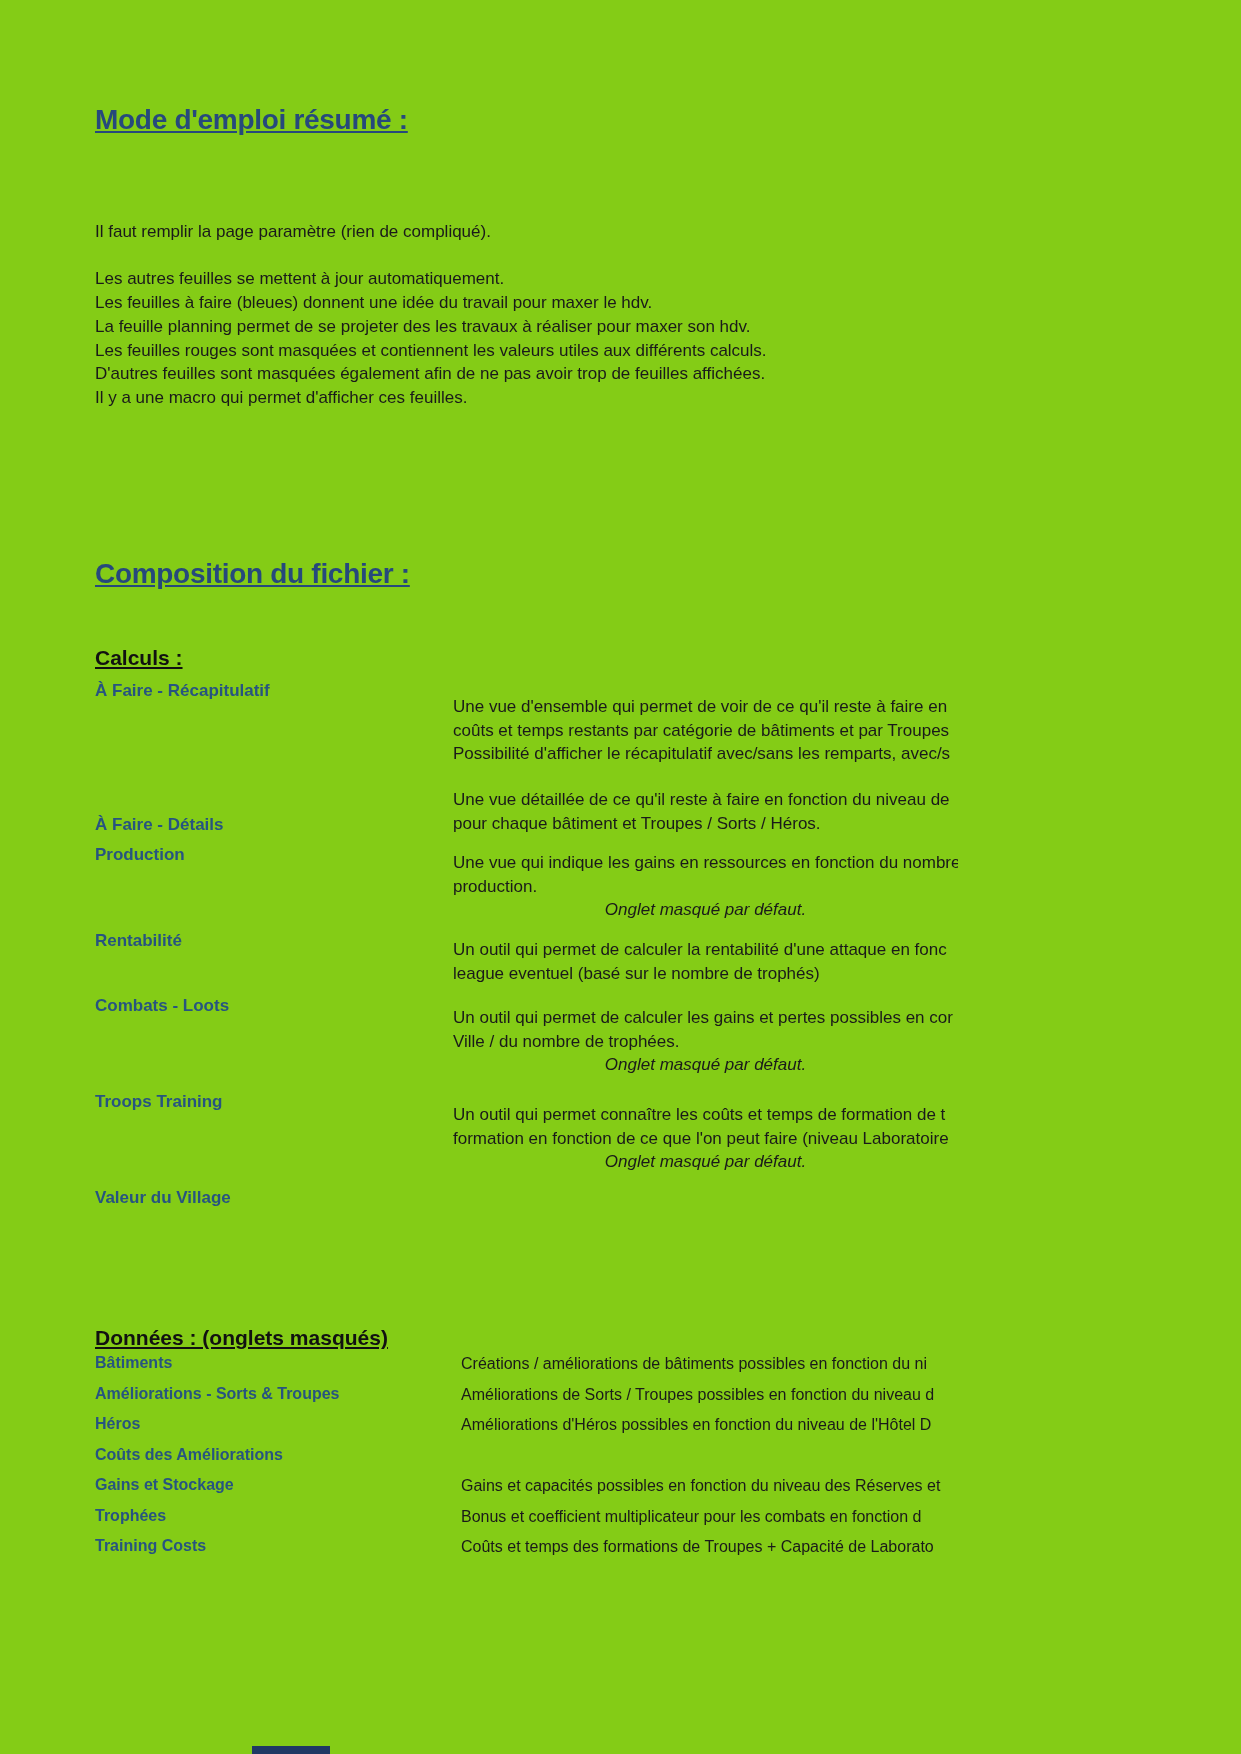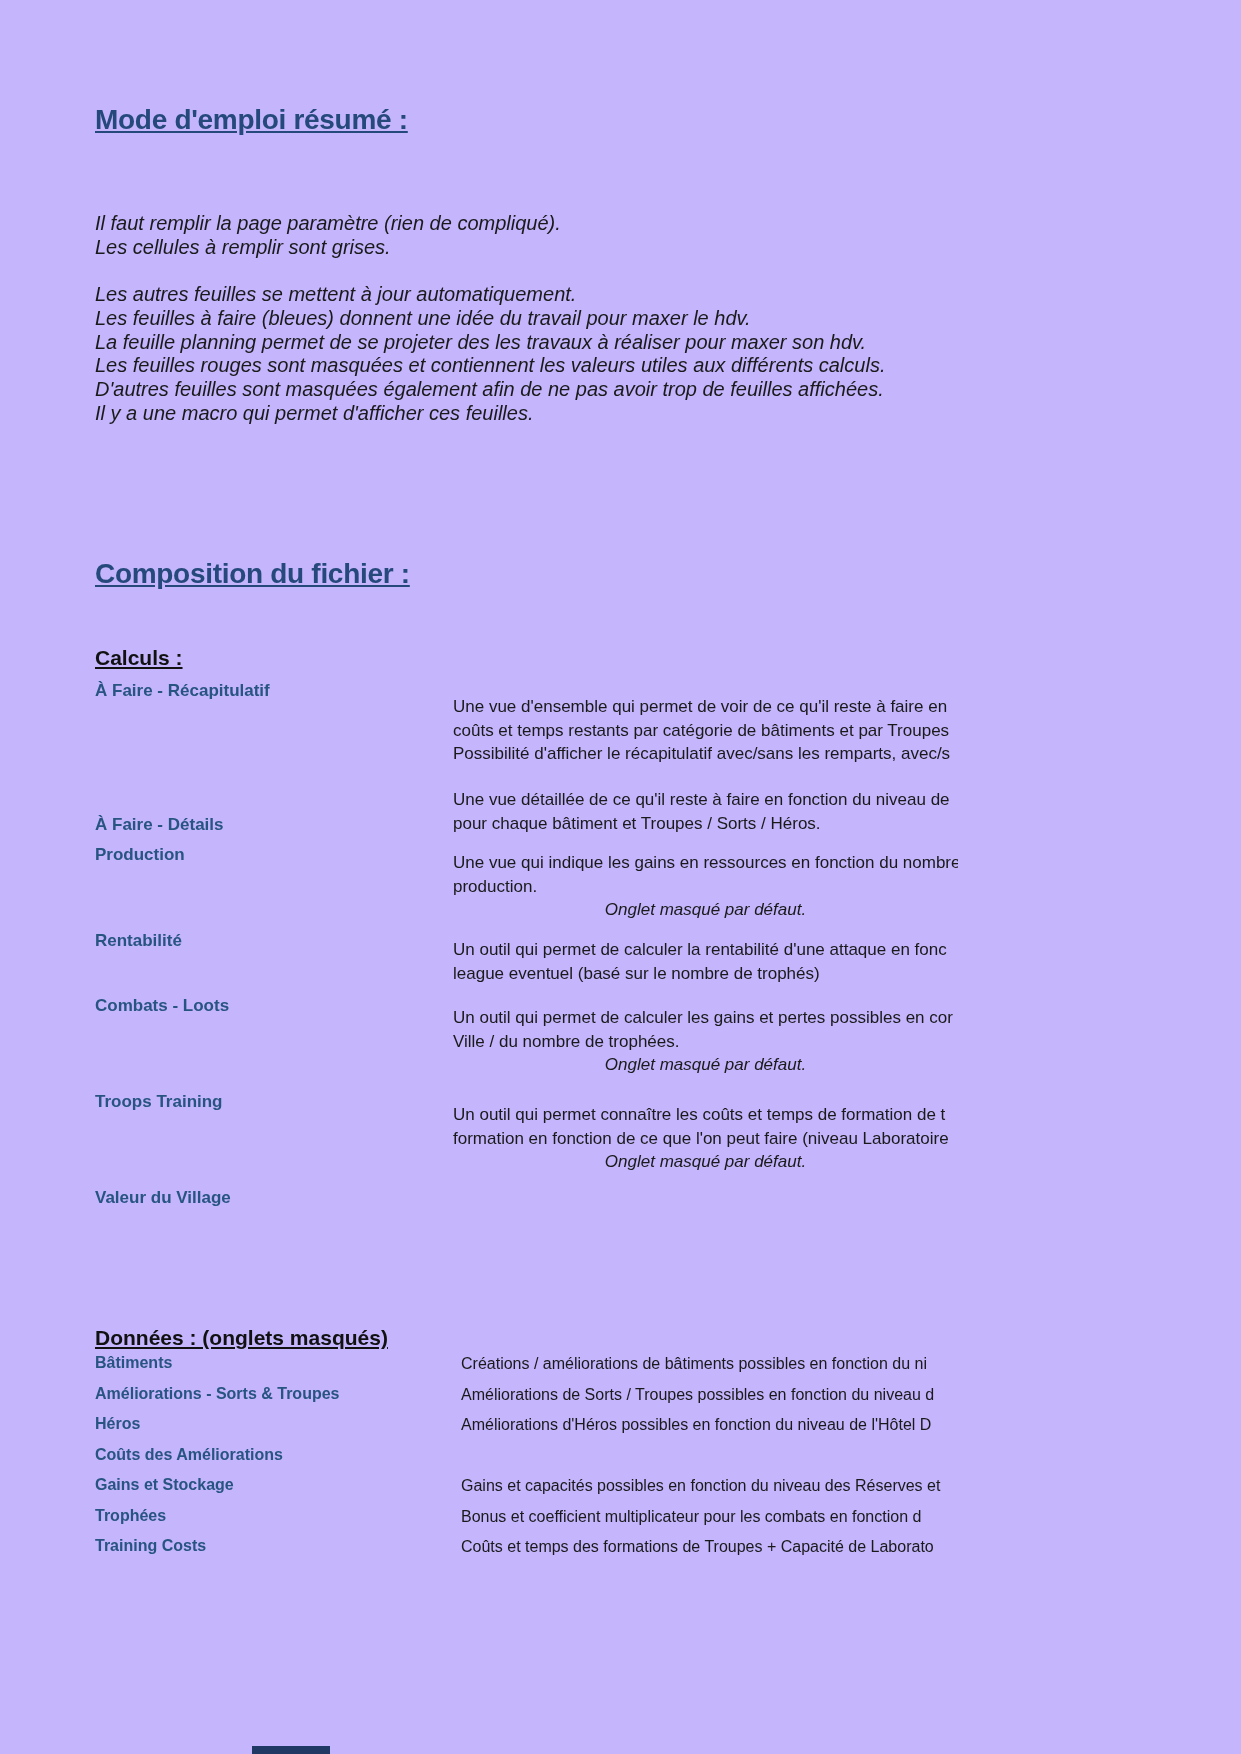--- a/index.html
+++ b/index.html
@@ -1,32 +1,32 @@
 <!DOCTYPE html>
 <html><head>
 <meta charset="utf-8">
 <style>
   html,body { margin:0; padding:0; background:#ffffff; }
   .page {
-    position:relative; width:1241px; height:1754px; background:#c4b5fd;
+    position:relative; width:1241px; height:1754px; background:#84cc16;
     font-family:"Liberation Sans", sans-serif; color:#1a1a1a; overflow:hidden;
   }
   .h-main {
     position:absolute; left:95px; margin:0;
     font-size:28px; font-weight:bold; letter-spacing:-0.3px;
     color:#26497C; text-decoration:underline; white-space:nowrap;
   }
   .h-sub {
     position:absolute; left:95px;
     font-size:21px; font-weight:bold; color:#111111;
     text-decoration:underline; white-space:nowrap;
   }
   .para {
-    position:absolute; left:95px; top:212px; width:900px;
-    font-size:20px; line-height:23.7px;font-style:italic;
+    position:absolute; left:95px; top:220px; width:900px;
+    font-size:17px; line-height:23.7px;
   }
   .para .line { min-height:23.7px; white-space:nowrap; }
   .item-label {
     position:absolute; left:95px;
     font-size:17px; font-weight:bold; color:#275480; white-space:nowrap;text-align:center;
   }
   .desc {
     position:absolute; left:453px; width:505px;
     font-size:17px; line-height:23.7px; overflow:hidden;
   }
@@ -48,21 +48,20 @@
 </style>
 </head>
 <body>
 
 <div class="page">
 
   <h1 class="h-main" style="top:104px">Mode d'emploi résumé :</h1>
 
   <div class="para">
     <div class="line">Il faut remplir la page paramètre (rien de compliqué).</div>
-    <div class="line">Les cellules à remplir sont grises.</div>
     <div class="line"></div>
     <div class="line">Les autres feuilles se mettent à jour automatiquement.</div>
     <div class="line">Les feuilles à faire (bleues) donnent une idée du travail pour maxer le hdv.</div>
     <div class="line">La feuille planning permet de se projeter des les travaux à réaliser pour maxer son hdv.</div>
     <div class="line">Les feuilles rouges sont masquées et contiennent les valeurs utiles aux différents calculs.</div>
     <div class="line">D'autres feuilles sont masquées également afin de ne pas avoir trop de feuilles affichées.</div>
     <div class="line">Il y a une macro qui permet d'afficher ces feuilles.</div>
   </div>
 
   <h1 class="h-main" style="top:558px">Composition du fichier :</h1>

